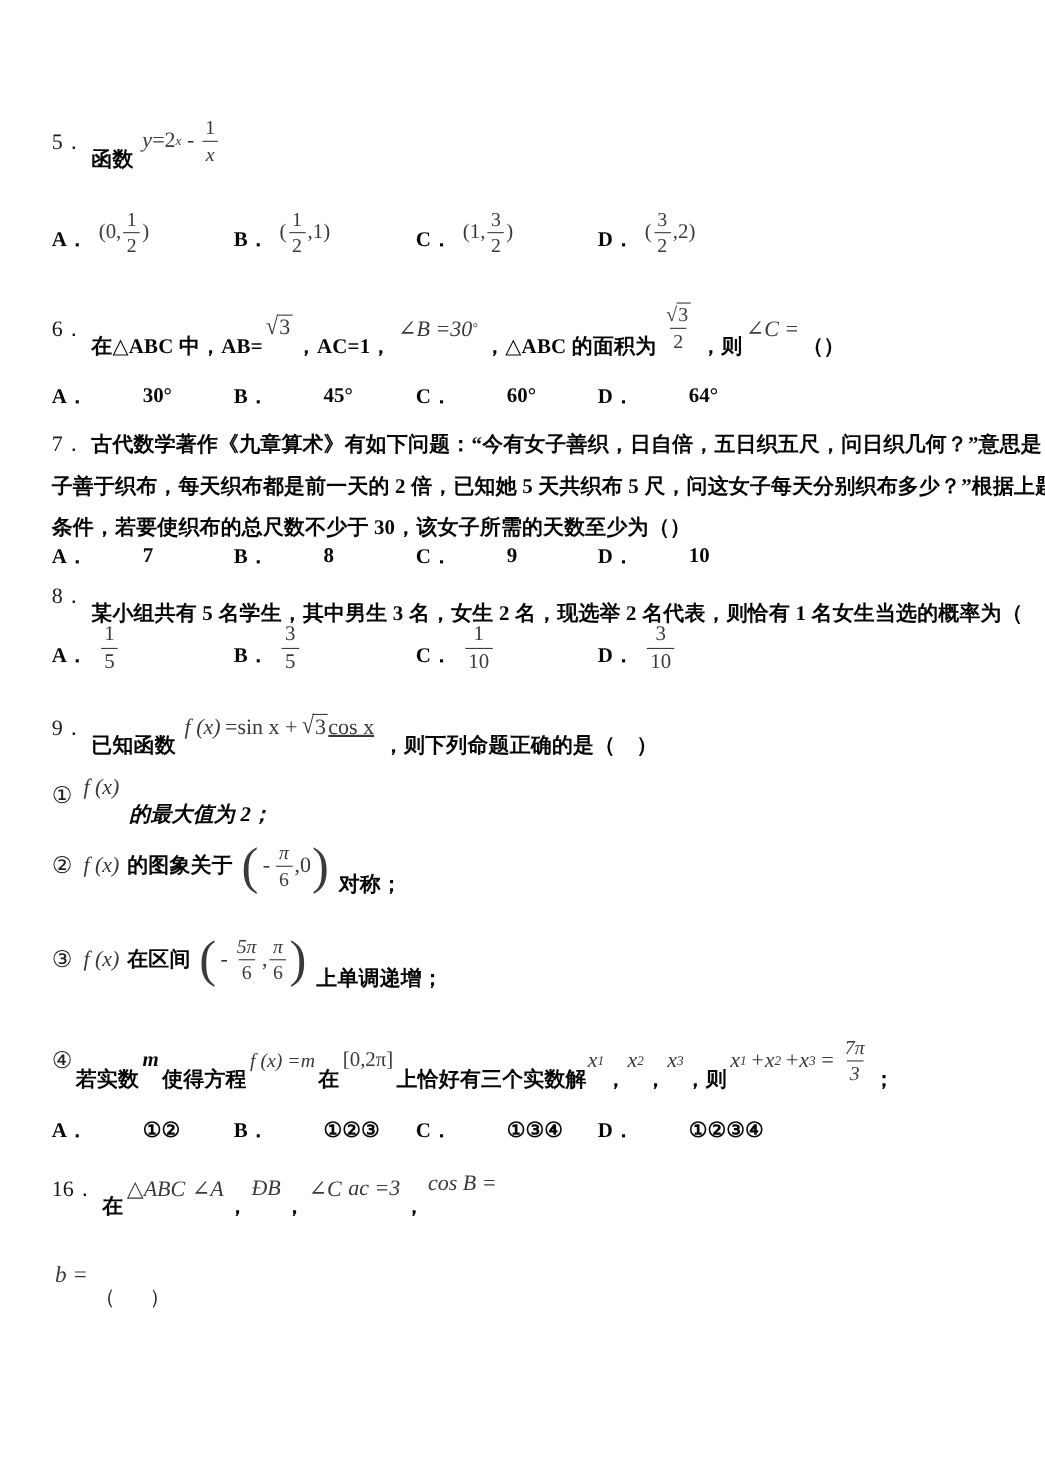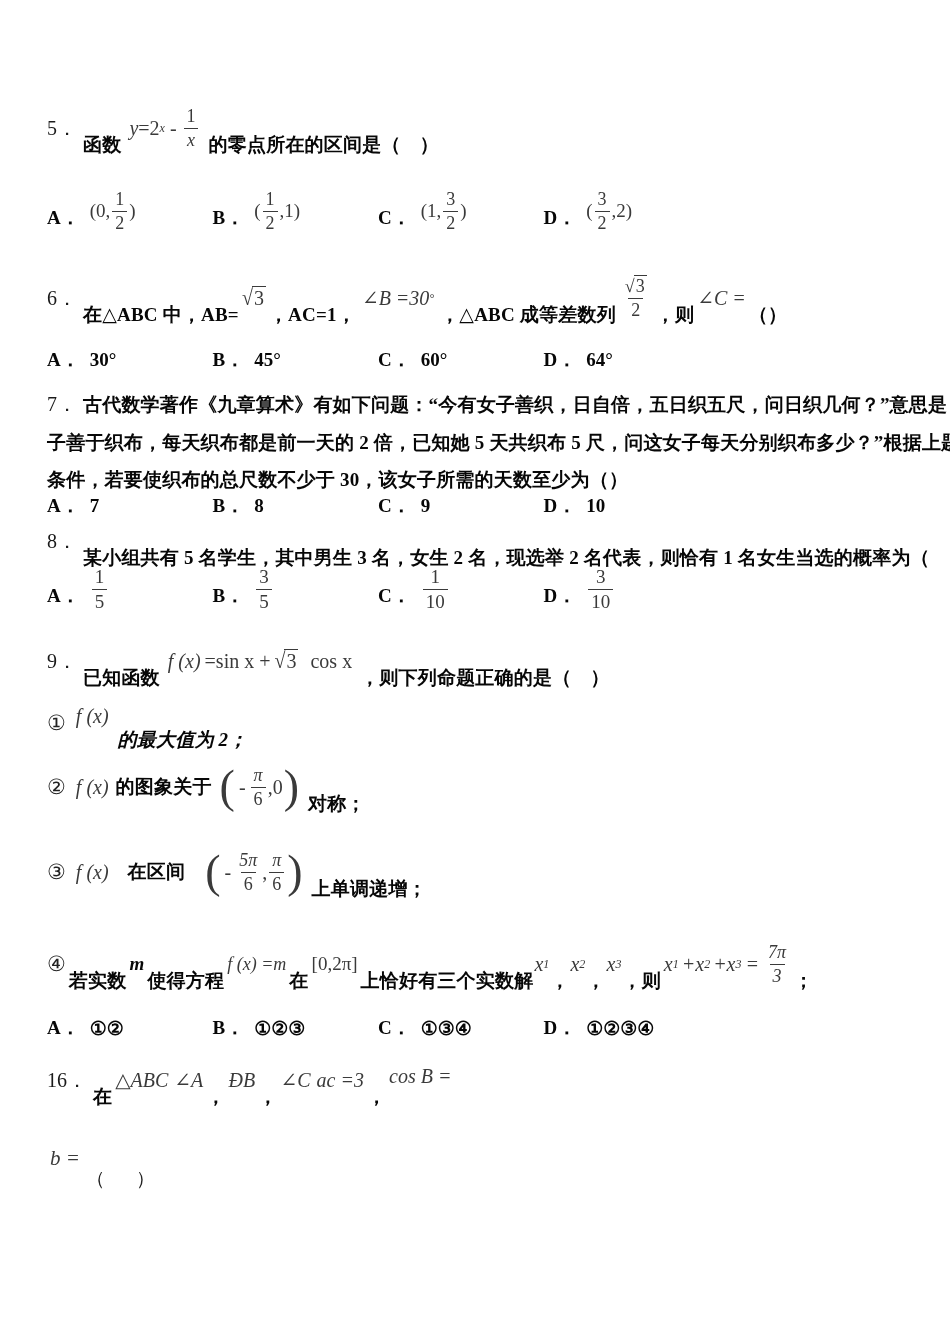--- a/index.html
+++ b/index.html
@@ -37,21 +37,21 @@
   
   .bp { font-size:46px; font-weight:400; font-style:normal; color:#3a3a3a; line-height:0.9; transform:scaleY(1.02); margin:0 1px; }
 
   
   .mark { font-size:21px; font-weight:400; color:#222; margin-right:7px; }
 
   
   .optrow { display:flex; align-items:center; }
   .opt { width:165.5px; display:flex; align-items:center; }
   .optlabel { font-weight:700; font-size:19px; color:#070707; margin-right:10px; }
-  .opttext { font-weight:700; font-size:19px; color:#070707; }
+  .opttext { font-weight:700; font-size:19px; color:#070707;margin-left:40px; }
   .optmath { display:inline-flex; align-items:center; font-size:19px; color:#3a3a3a; }
   .optlabel.lower { position:relative; top:7px; }
 
   .q7line { line-height:36.5px; white-space:nowrap; }
 </style>
 </head>
 <body>
 
 <div class="page">
 
@@ -61,21 +61,20 @@
     <span class="math" style="margin:0 8px;">
       <span class="mi">y</span>
       <span>=2</span>
         <sup>x</sup>
       <span style="margin:0 5px;">-</span>
       <span class="frac">
         <span class="num">1</span>
         <span class="den mi">x</span>
       </span>
     </span>
-    <span class="cn">的零点所在的区间是（　）</span>
   </div>
 
   <div class="abs optrow" style="top:178px; height:66px;">
     <div class="opt">
       <span class="optlabel lower">A．</span>
       <span class="optmath">
         <span>(0,</span>
         <span class="frac">
             <span class="num">1</span>
             <span class="den">2</span>
@@ -123,21 +122,21 @@
     <span class="cn">在△ABC 中，AB=</span>
     <span class="math sqrt">
       <span class="rad">√</span>
         <span class="radicand">3</span>
     </span>
     <span class="cn">，AC=1，</span>
     <span class="math mi" style="margin:0 6px;">
       <span>∠B =30</span>
         <sup class="degree">°</sup>
     </span>
-    <span class="cn">，△ABC 成等差数列</span>
+    <span class="cn">，△ABC 的面积为</span>
     <span class="frac math" style="margin:0 6px;">
       <span class="num sqrt"><span class="rad">√</span><span class="radicand">3</span></span>
       <span class="den">2</span>
     </span>
     <span class="cn">，则</span>
     <span class="math mi">∠C =</span>
     <span class="cn">（）</span>
   </div>
 
   <div class="abs optrow" style="top:345px; height:30px;">
@@ -225,21 +224,21 @@
   <div class="abs row" style="top:638px; height:46px;">
     <span class="qnum">9．</span>
     <span class="cn">已知函数</span>
     <span class="math" style="margin:0 8px;">
       <span class="mi">f (x)</span>
       <span style="margin:4px 4px;">=sin x +</span>
       <span class="sqrt">
           <span class="rad">√</span>
           <span class="radicand">3</span>
         </span>
-      <span style="margin-left:12px;">cos x</span>
+      <span style="margin-left:0;text-decoration:underline;">cos x</span>
     </span>
     <span class="cn">，则下列命题正确的是（　）</span>
   </div>
 
   <div class="abs row" style="top:700px; height:46px;">
     <span class="mark">①</span>
     <span class="math mi" style="position:relative; top:-7px;">f (x)</span>
     <span class="cn" style="margin-left:6px;font-style:italic;">的最大值为 2；</span>
   </div>
 
@@ -256,21 +255,21 @@
         </span>
       <span>,0</span>
       <span class="bp">)</span>
     </span>
     <span class="cn" style="margin-left:5px;">对称；</span>
   </div>
 
   <div class="abs row" style="top:838px; height:68px;">
     <span class="mark">③</span>
     <span class="math mi">f (x)</span>
-    <span class="cn" style="margin:0 16px;">在区间</span>
+    <span class="cn" style="margin:0 4px;">在区间</span>
     <span class="math">
       <span class="bp">(</span>
       <span style="margin:0 3px;">-</span>
       <span class="frac">
           <span class="num mi">5π</span>
           <span class="den">6</span>
         </span>
       <span>,</span>
       <span class="frac">
           <span class="num mi">π</span>

